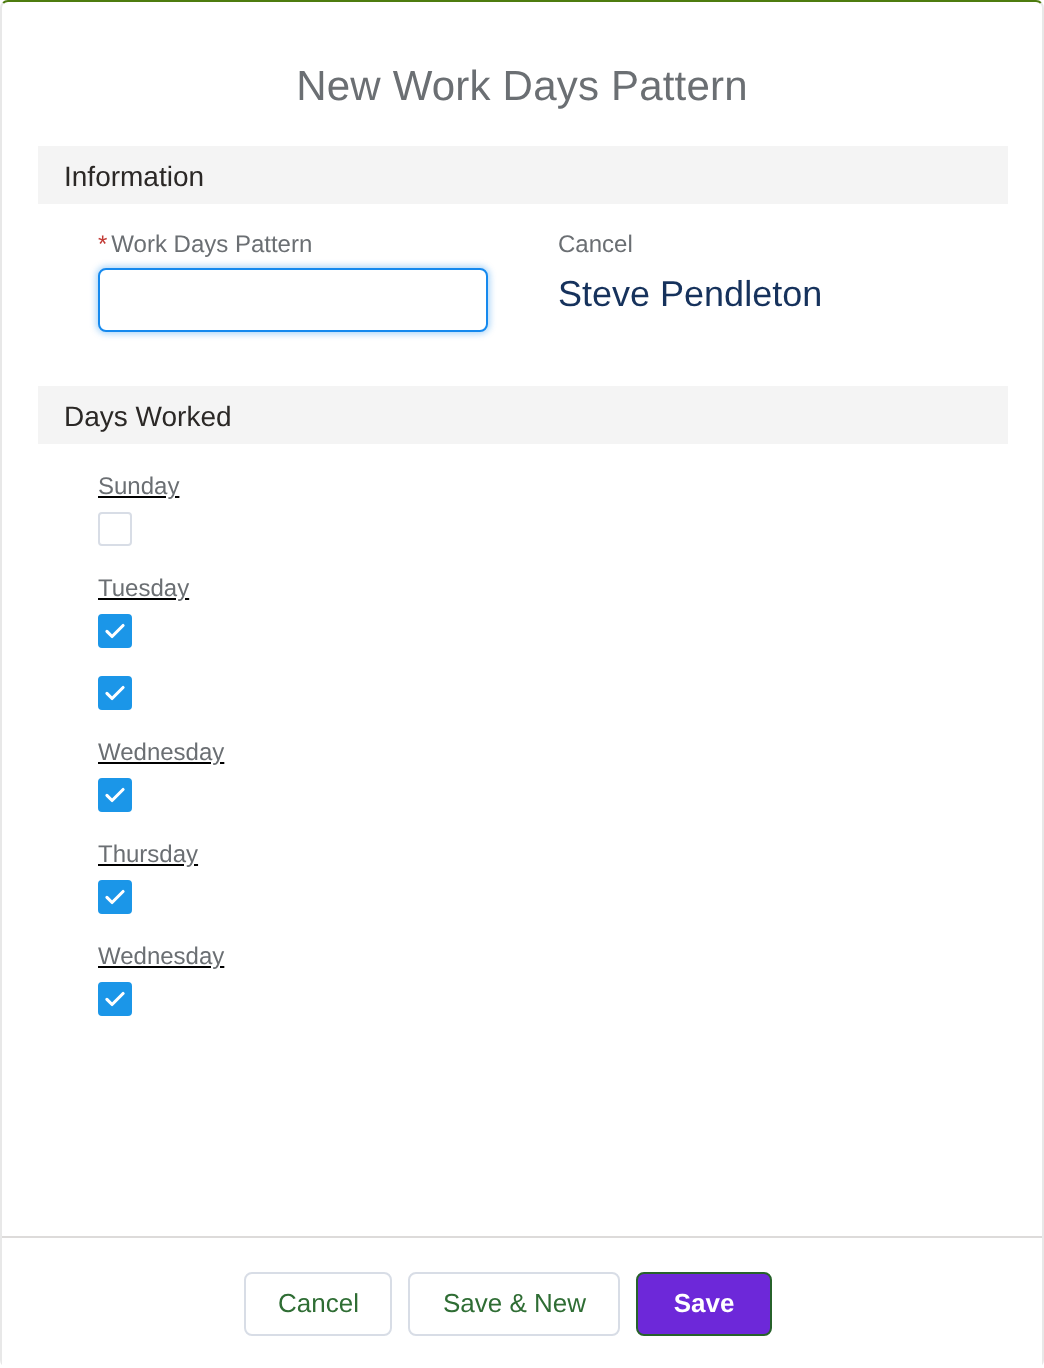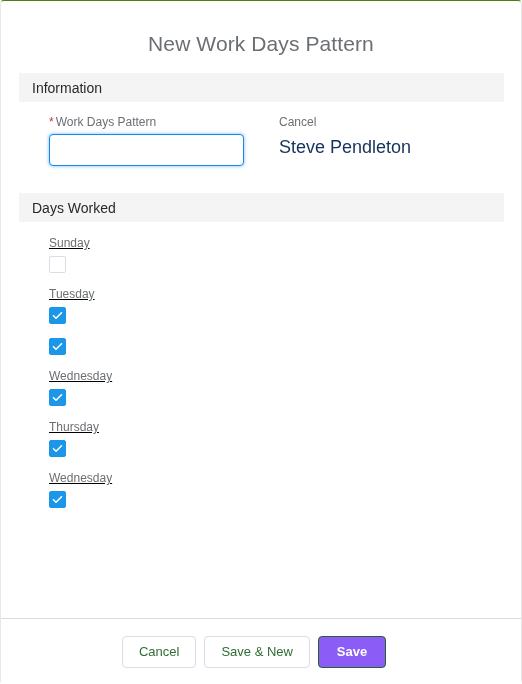--- a/index.html
+++ b/index.html
@@ -182,21 +182,21 @@
     cursor: pointer;
     margin-left: 8px;
     white-space: nowrap;
   }
   .btn-neutral {
     background: #ffffff;
     border: 1px solid #d8dde6;
     color: #2f6d34;
   }
   .btn-brand {
-    background: #8b5cf6;
+    background: #6d28d9;
     border: 1px solid #27622b;
     color: #ffffff;
     font-weight: 700;
   }
 </style>
 </head>
 <body>
 
 <div class="modal-card">
 

